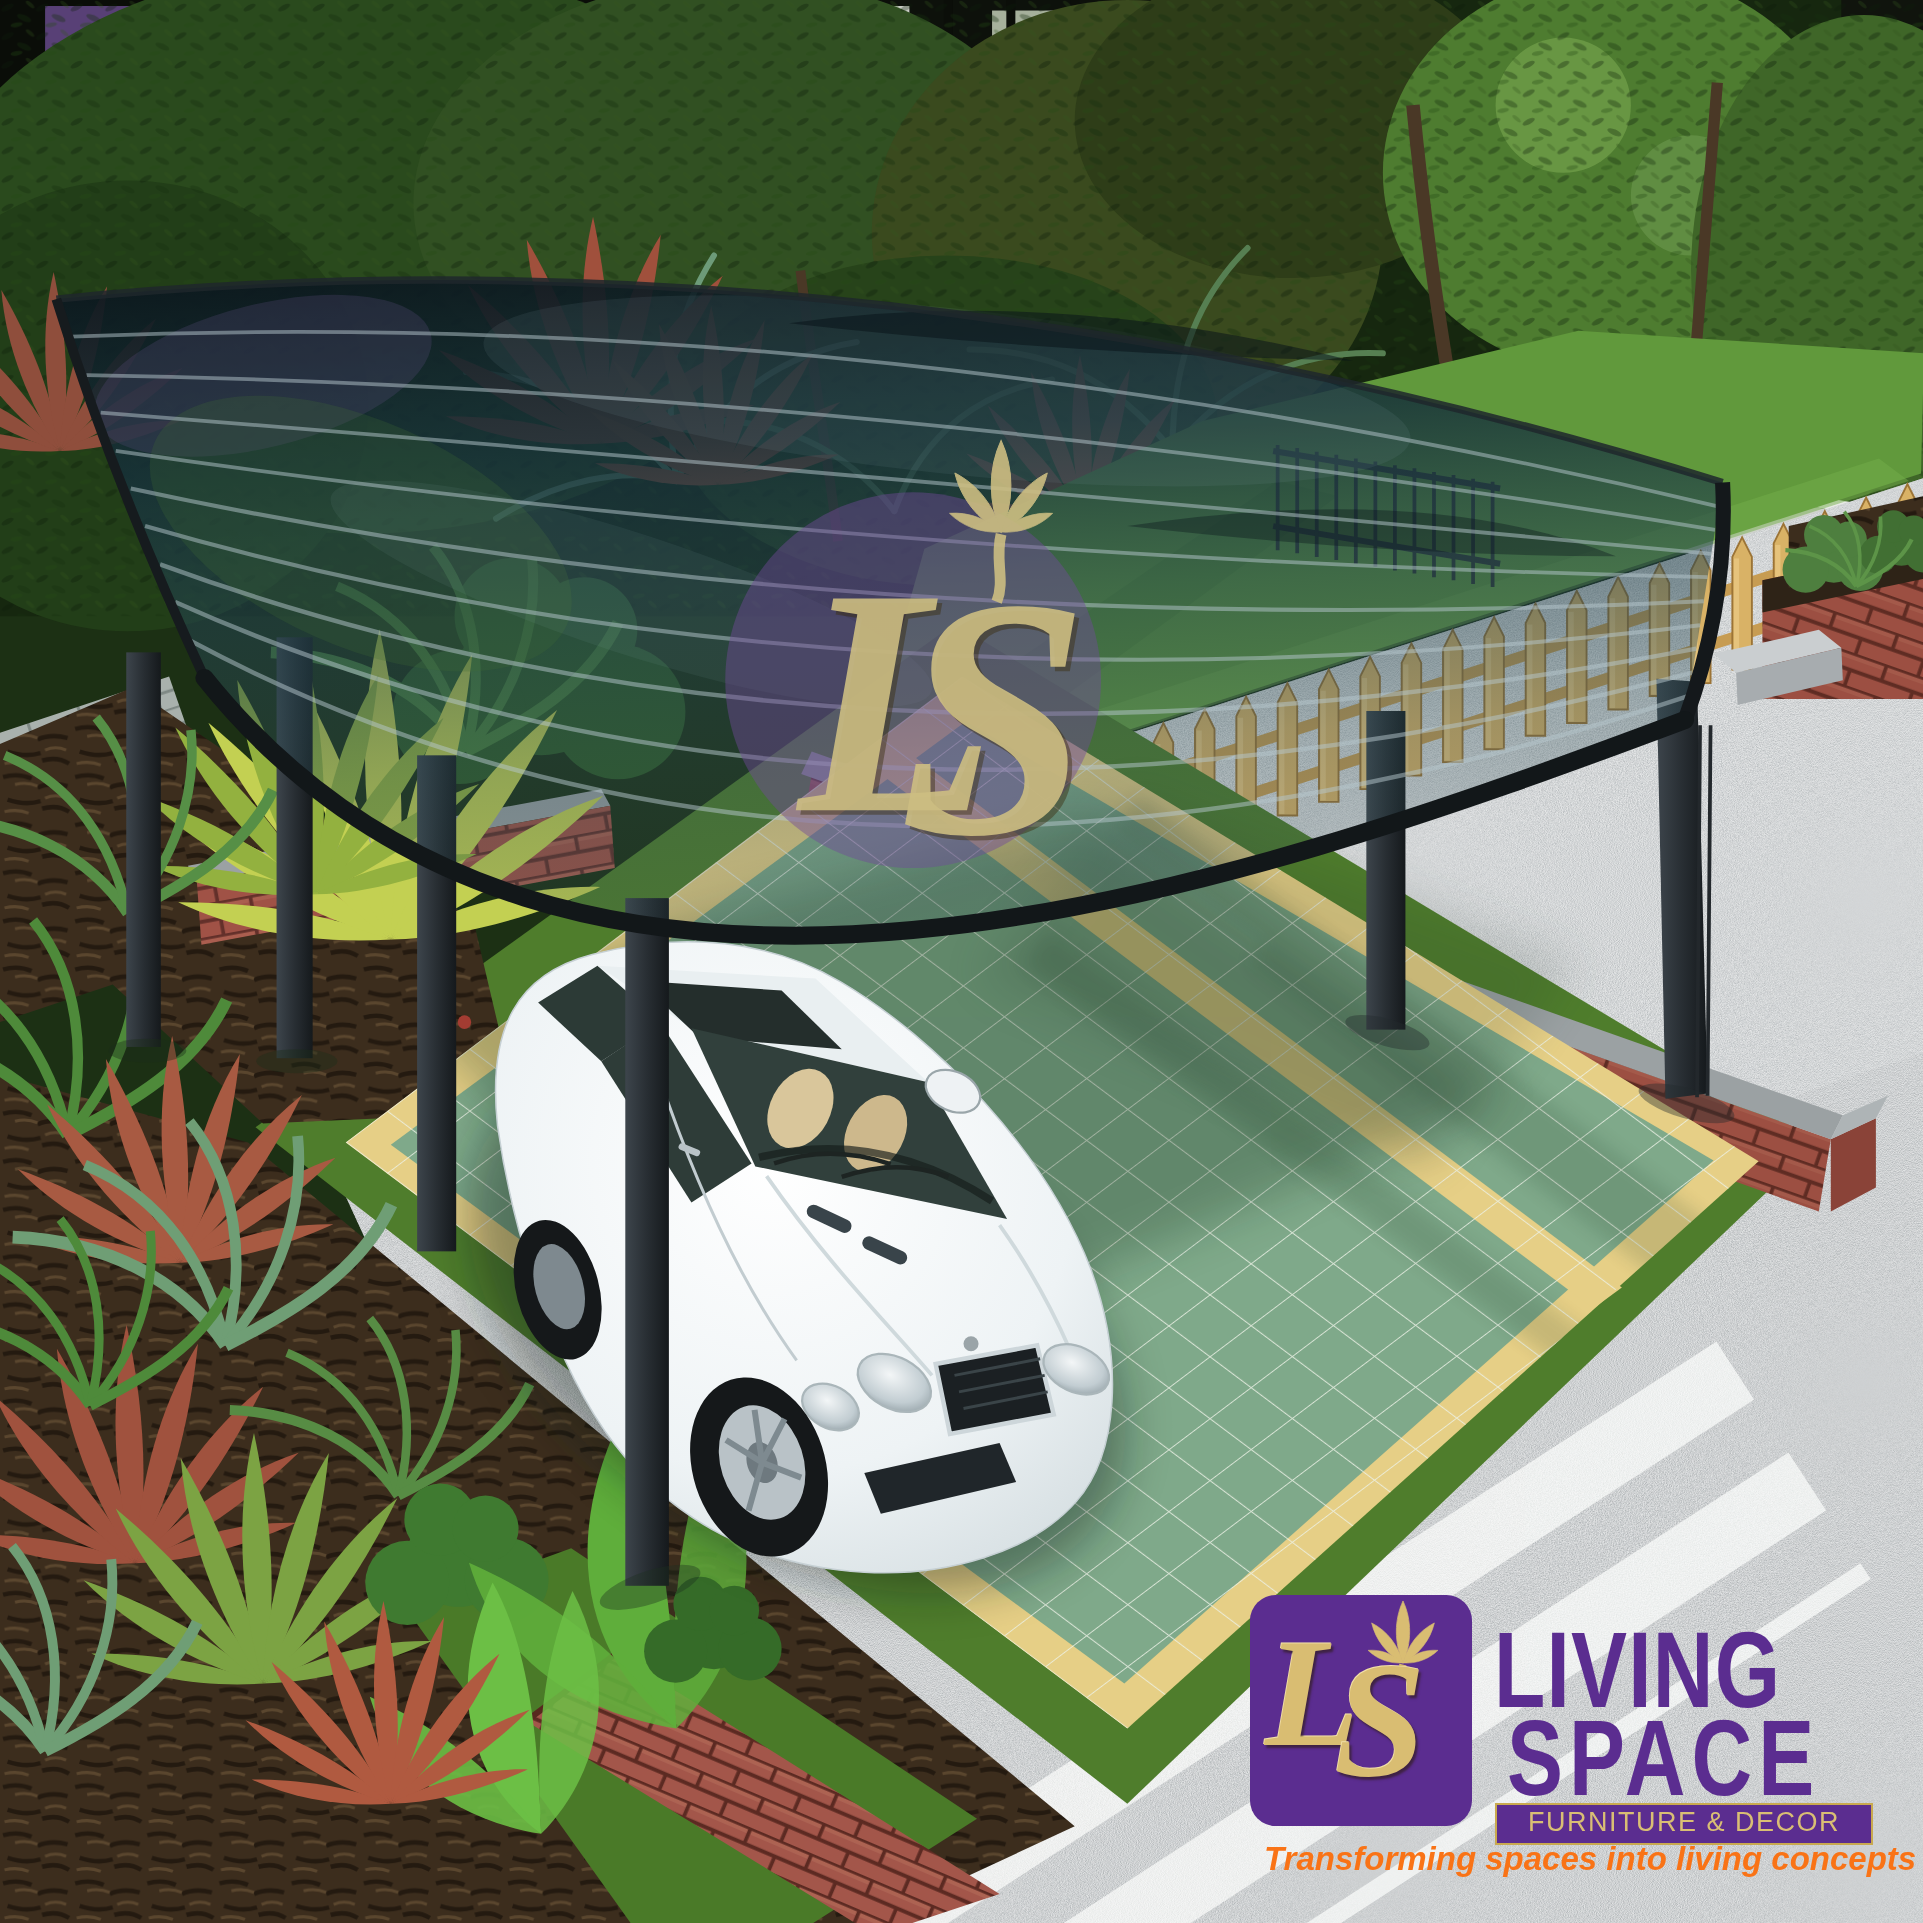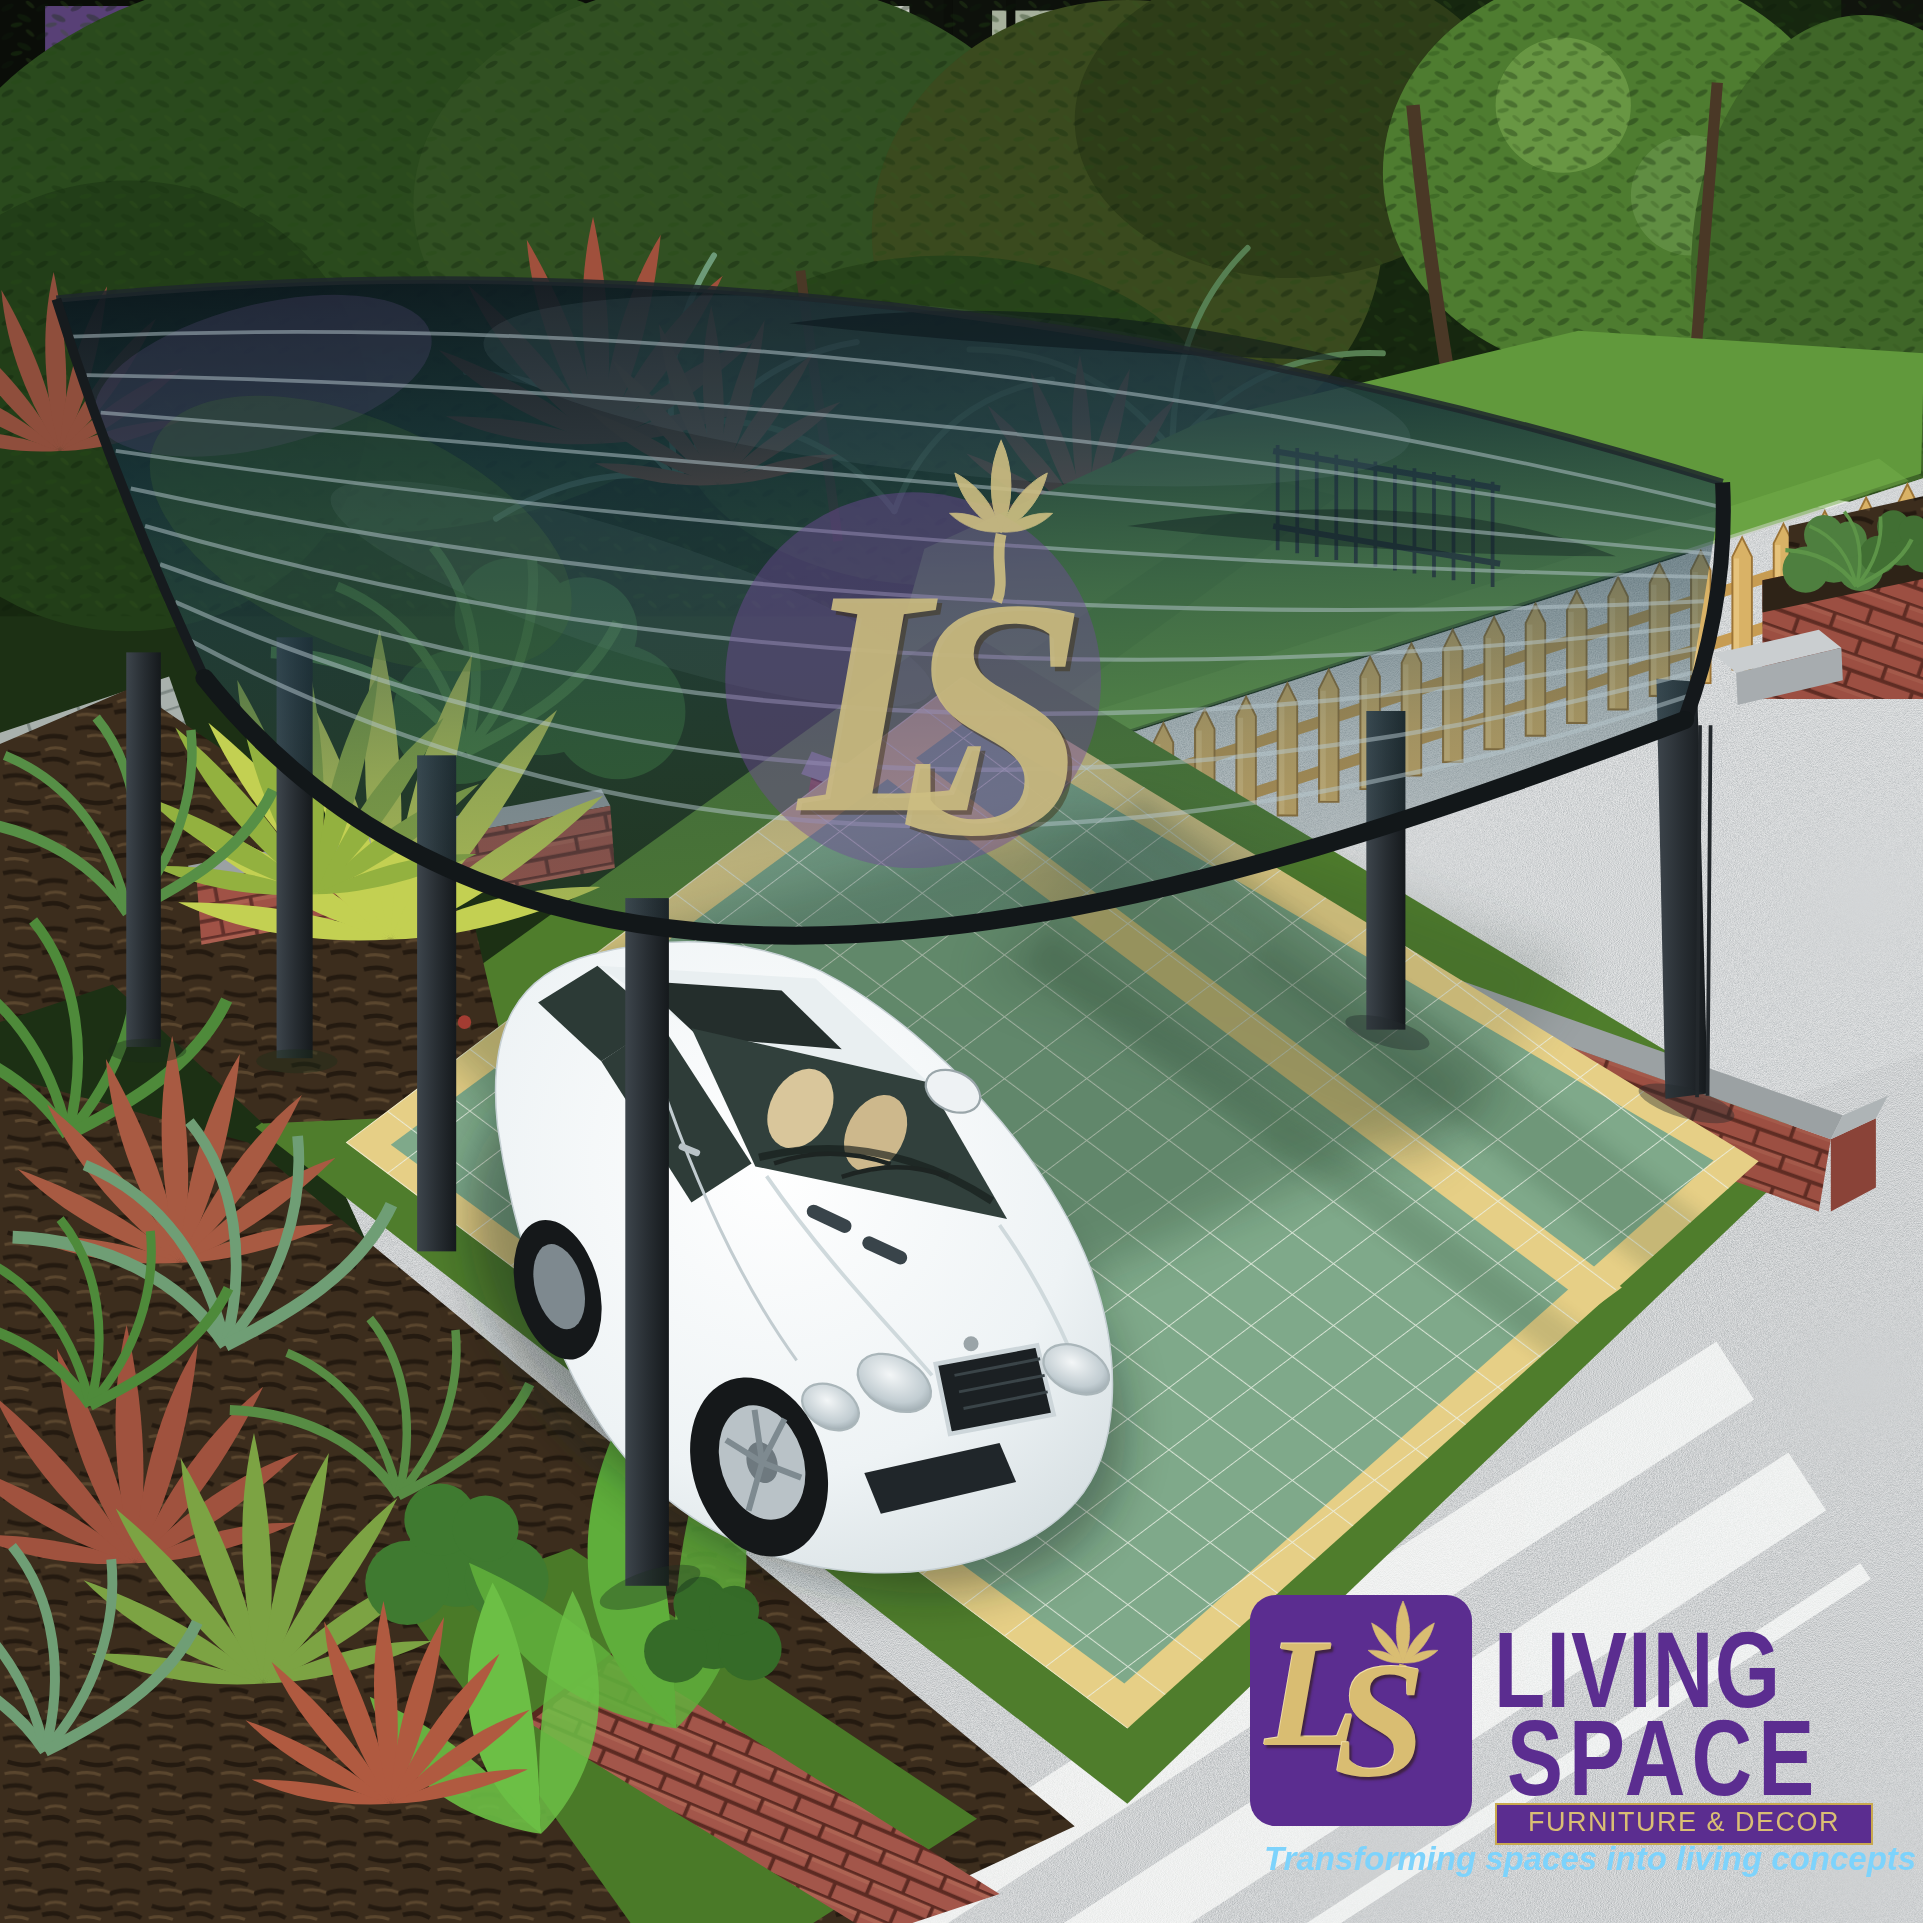--- a/index.html
+++ b/index.html
@@ -19,21 +19,21 @@
   .brand-line{position:absolute;color:#5b2d90;font-weight:bold;font-size:105px;
       line-height:1;transform:scaleX(.80) scaleY(1.02);transform-origin:left top;
       letter-spacing:1.5px;white-space:nowrap;}
   #brand1{left:1494px;top:1616px;}
   #brand2{left:1507px;top:1704px;letter-spacing:7.5px;}
   .sub-bar{position:absolute;left:1495px;top:1795px;width:374px;height:38px;
       background:#5b2d90;border:2.3px solid #c9a94f;color:#d9be74;font-size:27px;
       font-weight:normal;letter-spacing:1.5px;text-align:center;line-height:35px;
       white-space:nowrap;margin-top:8px;}
   .tagline{position:absolute;left:1264px;top:1840px;width:631px;font-style:italic;
-      font-weight:bold;font-size:33px;color:#7dd3fc;white-space:nowrap;}
+      font-weight:bold;font-size:33px;color:#f97316;white-space:nowrap;}
 </style>
 </head>
 <body>
 
 <div id="stage">
 <svg id="scene" width="1924" height="1924" viewBox="0 0 2560 2560">
 <defs>
 
   <linearGradient id="canG" x1="0" y1="0" x2="0.15" y2="1">
     <stop offset="0" stop-color="#0b161d" stop-opacity="0.94"></stop>

